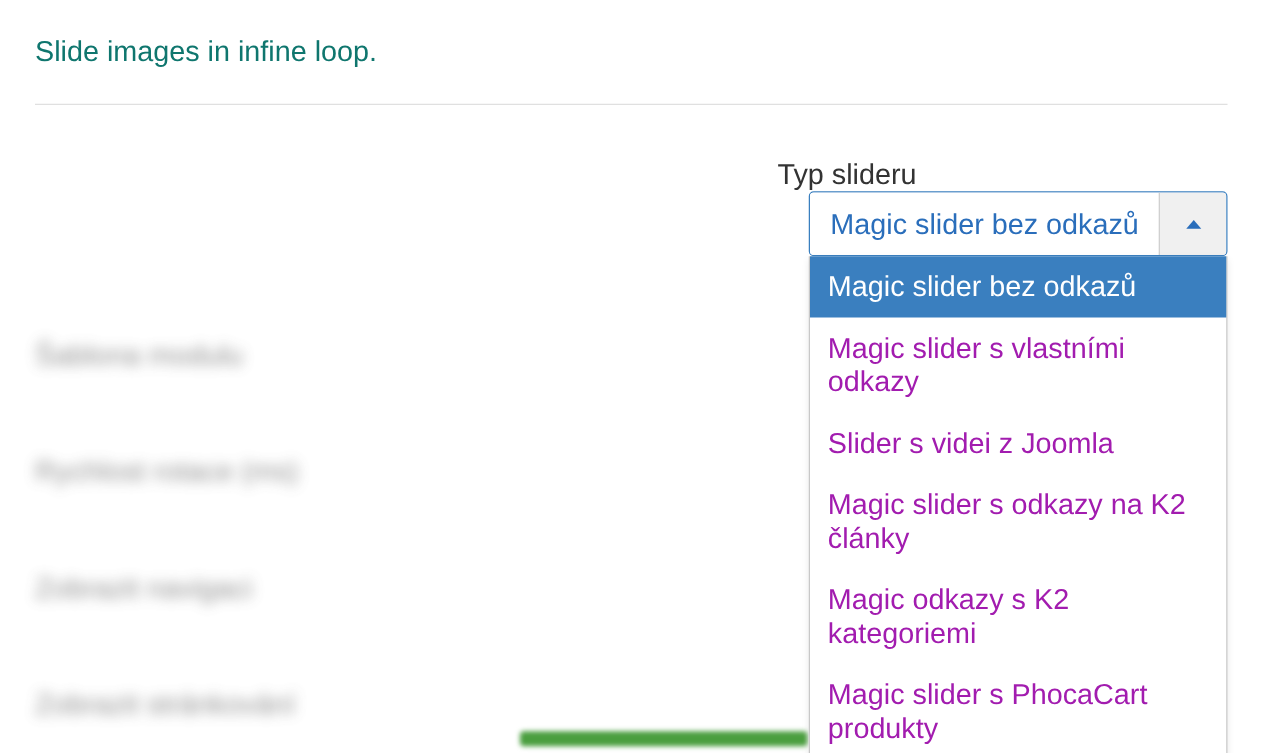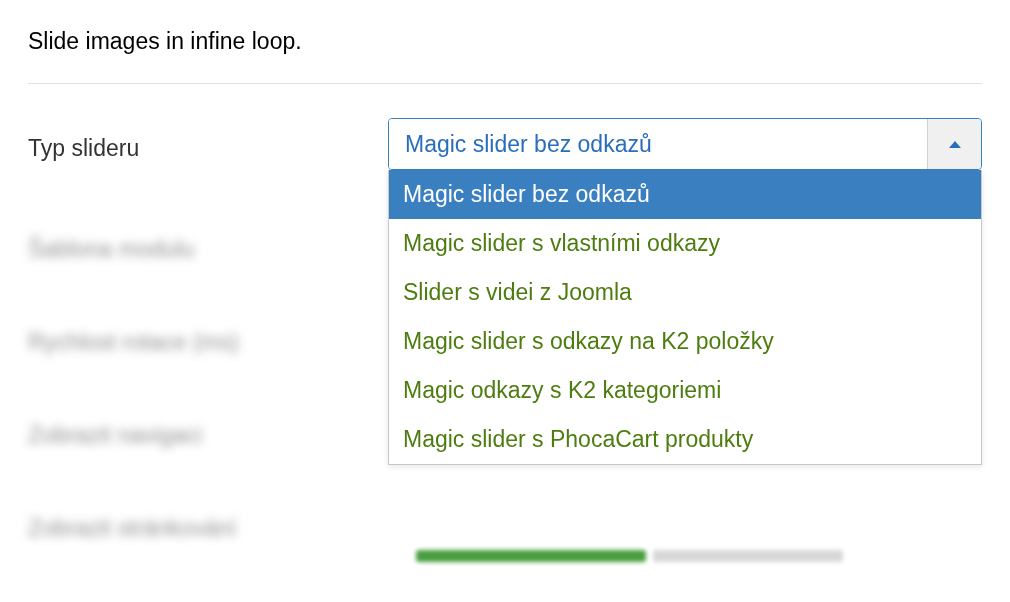--- a/index.html
+++ b/index.html
@@ -9,33 +9,34 @@
     }
     body {
       font-family: -apple-system, BlinkMacSystemFont, "Segoe UI", Helvetica, Arial, sans-serif;
       background: #fff;
       padding: 28px;
       font-size: 22px;
       color: #333;
       width: 1010px;
     }
     .intro-text {
-      color: #000000;
+      color: #0f766e;
       margin-bottom: 28px;
       font-size: 23px;
     }
     .divider {
       border: none;
       border-top: 1px solid #e0e0e0;
       margin-bottom: 34px;
     }
     .form-row {
       display: flex;
-      align-items: center;
+      align-items: flex-end;
       margin-bottom: 58px;
+      flex-direction: column;
     }
     .form-label {
       width: 360px;
       padding-top: 8px;
       color: #333;
       font-size: 23px;
     }
     .form-control-wrap {
       flex: 1;
       position: relative;
@@ -76,21 +77,21 @@
       right: 0;
       background: #fff;
       border: 1px solid #c8c8c8;
       border-top: none;
       box-shadow: 0 2px 6px rgba(0,0,0,0.1);
       z-index: 10;
     }
     .dropdown-option {
       padding: 11px 14px;
       font-size: 23px;
-      color: #4d7c0f;
+      color: #a21caf;
       cursor: pointer;
     }
     .dropdown-option.selected {
       background: #3a7fbf;
       color: #fff;
     }
     .blurred-label {
       width: 360px;
       padding-top: 8px;
       color: #6b6b6b;
@@ -140,21 +141,21 @@
     <div class="select-box">
       <div class="select-value">Magic slider bez odkazů</div>
       <div class="select-toggle">
         <span class="caret-up"></span>
       </div>
     </div>
     <div class="dropdown-list">
       <div class="dropdown-option selected">Magic slider bez odkazů</div>
       <div class="dropdown-option">Magic slider s vlastními odkazy</div>
       <div class="dropdown-option">Slider s videi z Joomla</div>
-      <div class="dropdown-option">Magic slider s odkazy na K2 položky</div>
+      <div class="dropdown-option">Magic slider s odkazy na K2 články</div>
       <div class="dropdown-option">Magic odkazy s K2 kategoriemi</div>
       <div class="dropdown-option">Magic slider s PhocaCart produkty</div>
     </div>
   </div>
 </div>
 
 <div class="blurred-row">
   <div class="blurred-label">Šablona modulu</div>
 </div>
 

